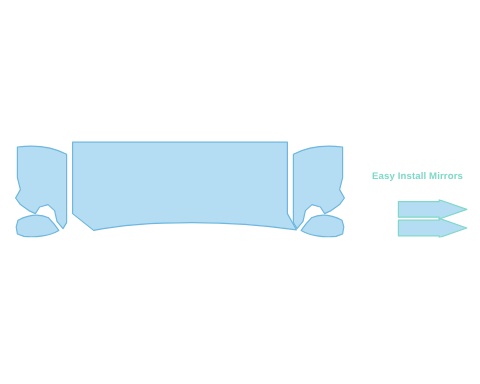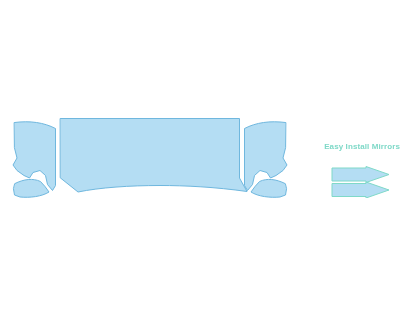--- a/index.html
+++ b/index.html
@@ -32,21 +32,21 @@
   .panel {
     stroke-width: 1;
     stroke-linejoin: round;
     stroke-linecap: round;
   }
   .mirror-note {
     position: absolute;
     left: 310px;
     top: 141px;
     width: 90px;
-    text-align: right;
+    text-align: left;
     font-size: 8px;
     font-weight: bold;
     letter-spacing: 0.1px;
     line-height: 11px;
     white-space: nowrap;
     -webkit-font-smoothing: none;
   }
   .arrows-wrap {
     position: absolute;
     left: 330px;

